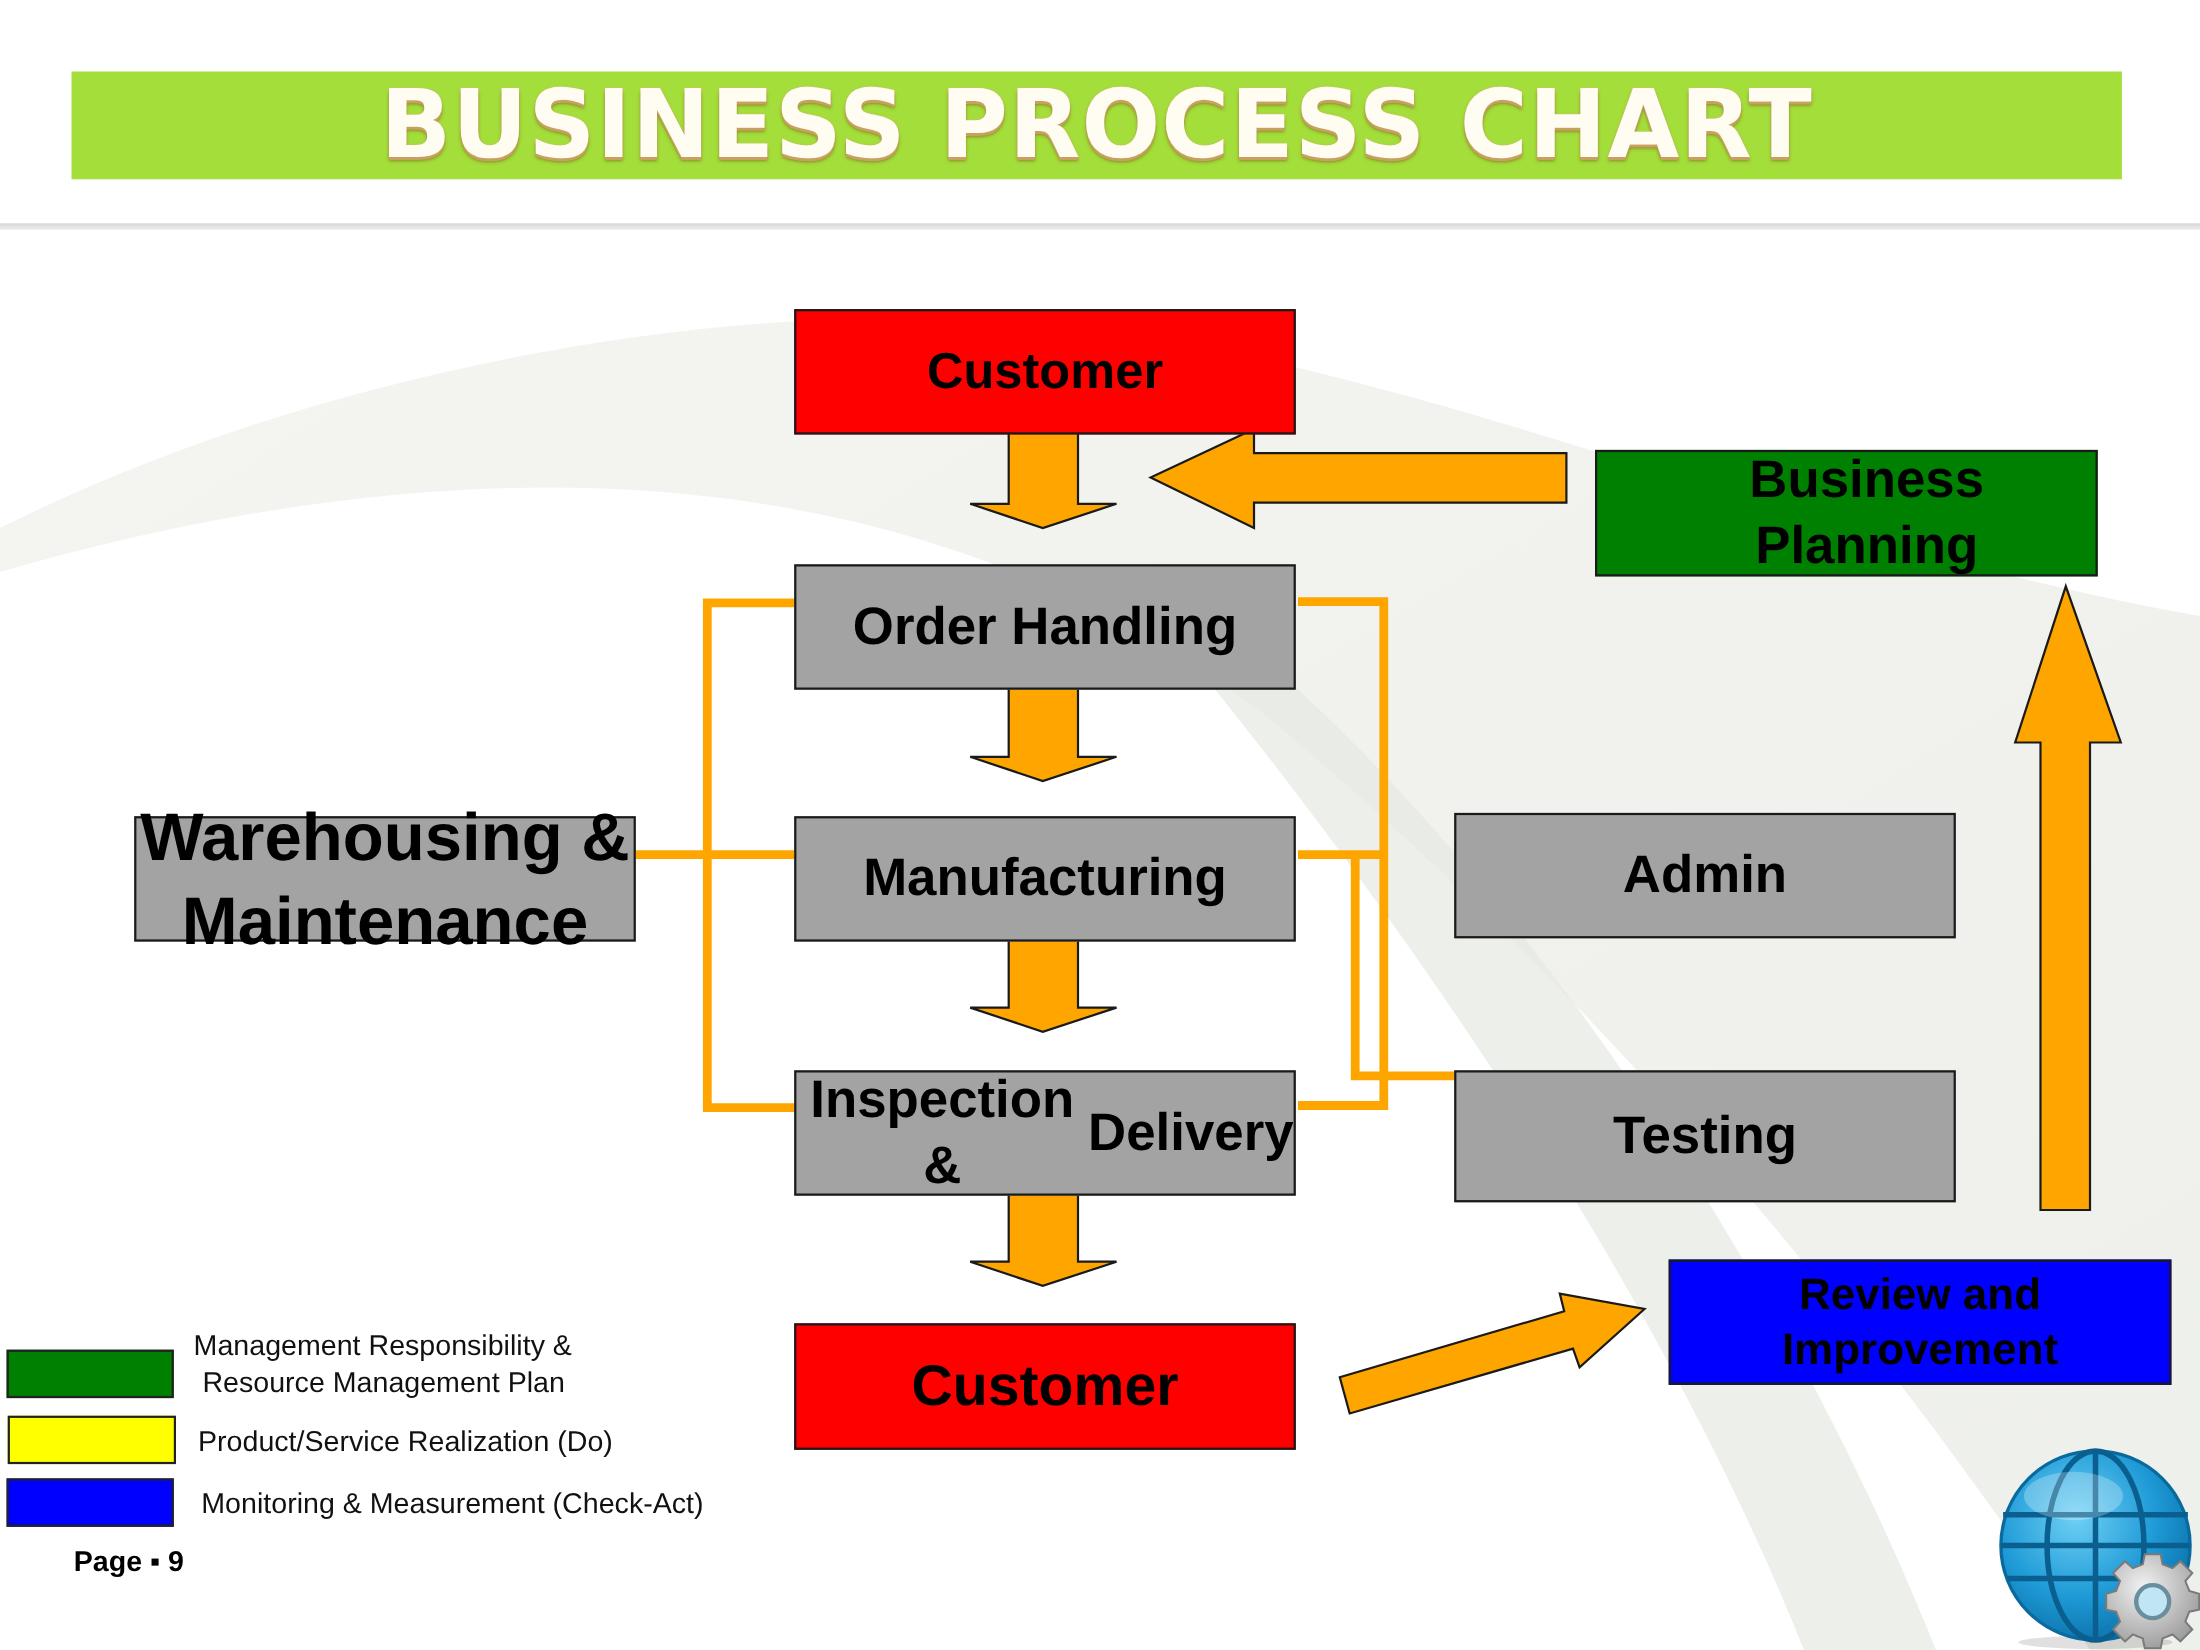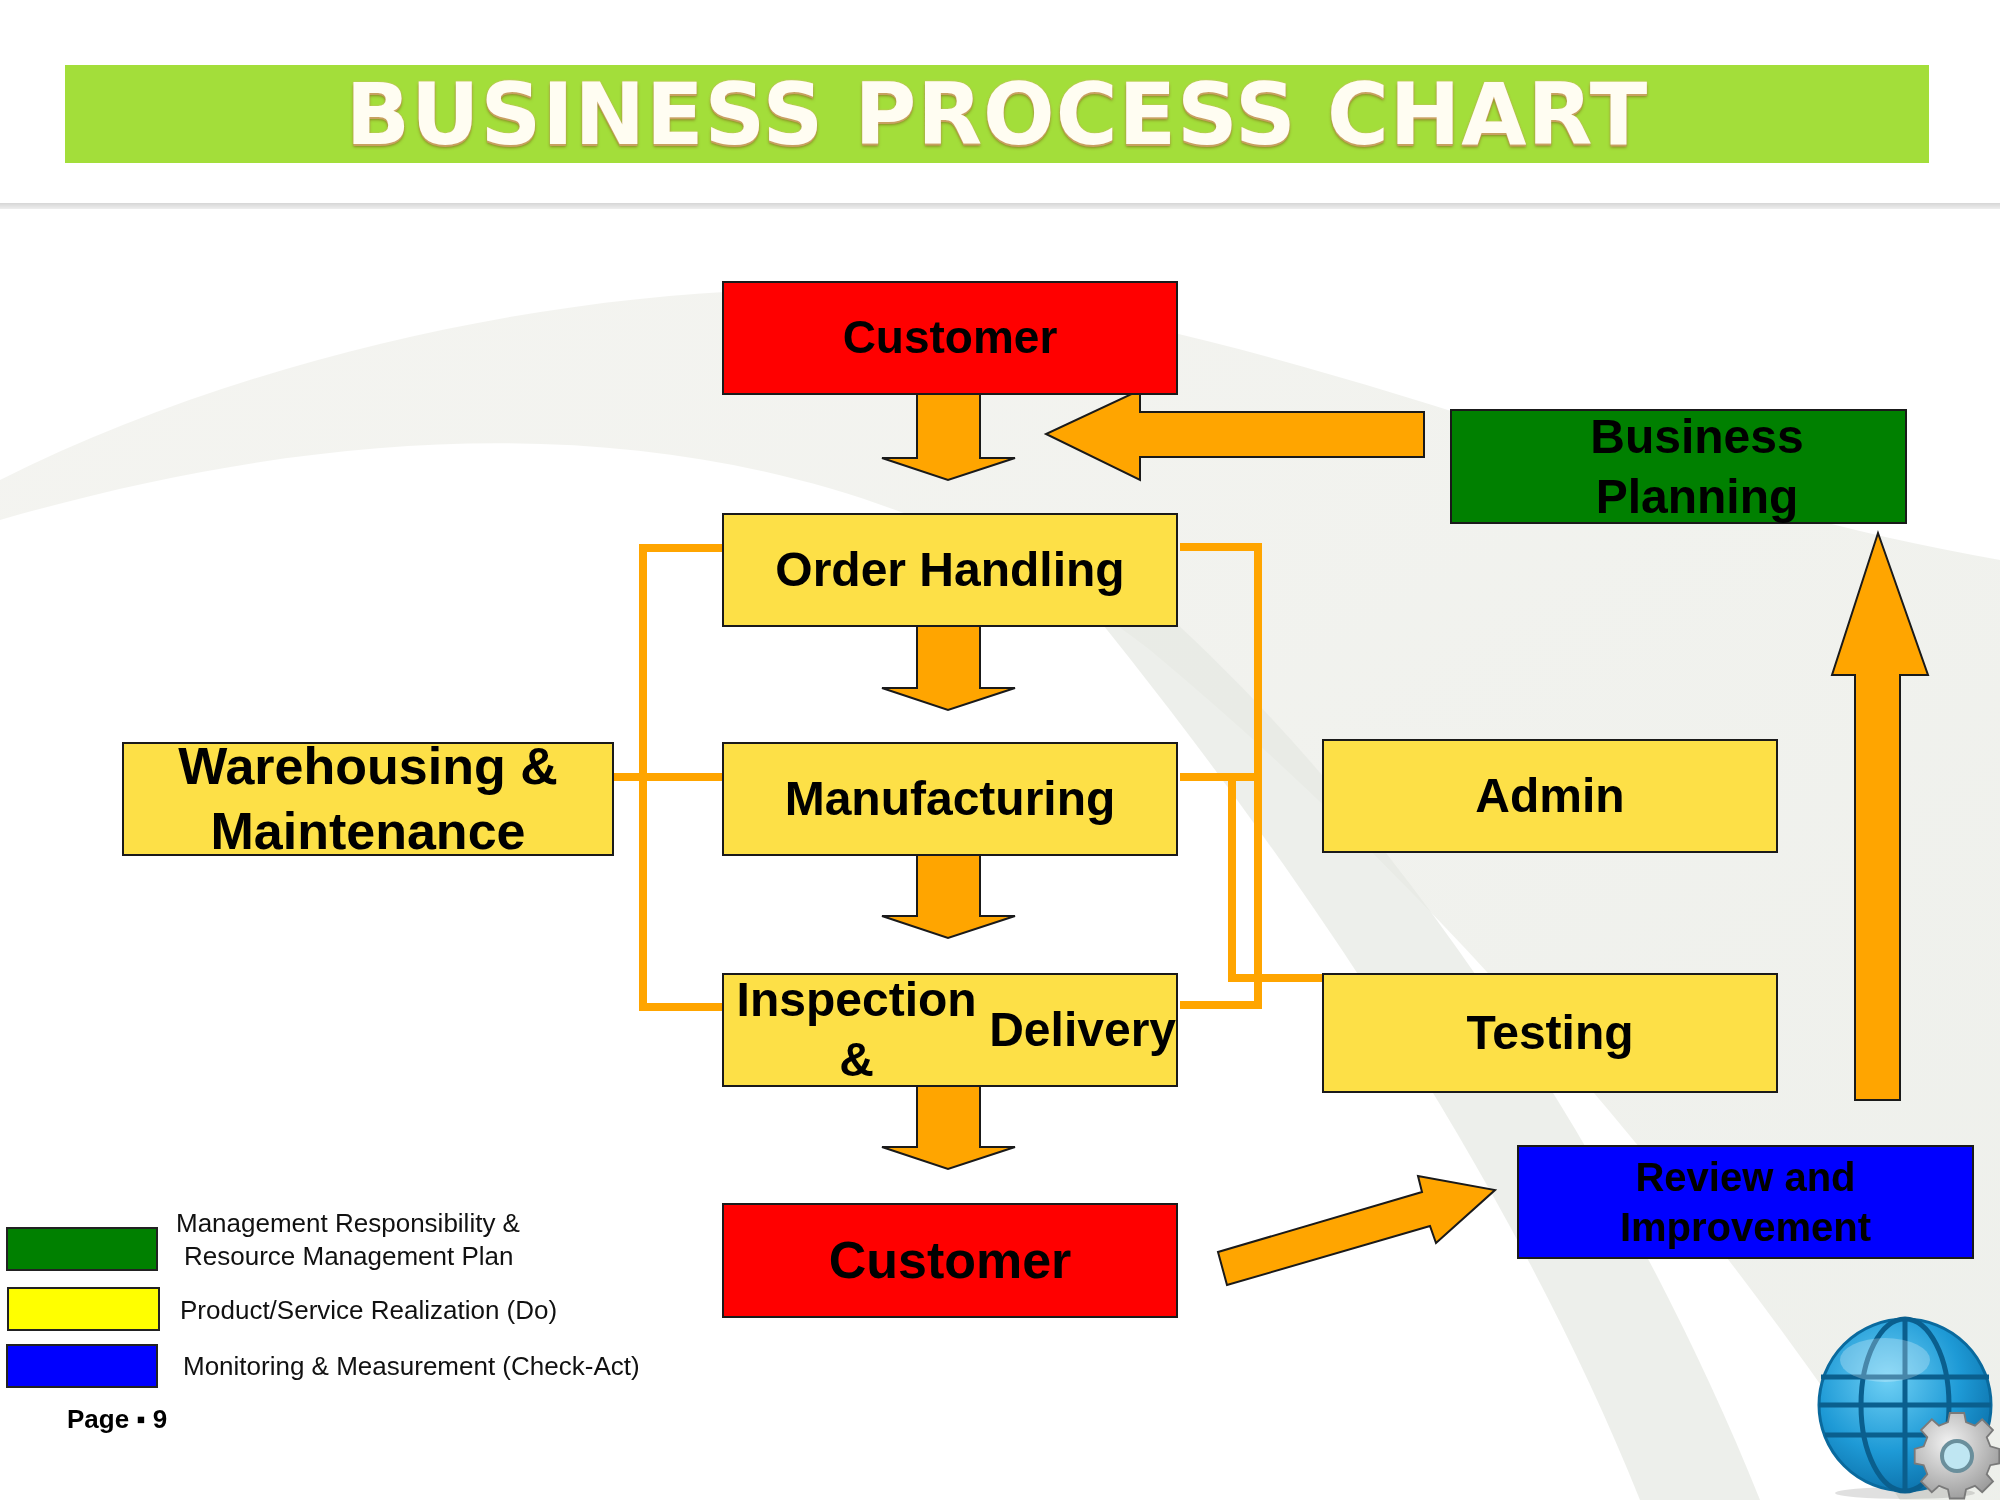--- a/index.html
+++ b/index.html
@@ -7,21 +7,21 @@
   .bg { position:absolute; left:0; top:0; width:2000px; height:1500px; }
   .title-band { position:absolute; left:65px; top:65px; width:1864px; height:98px; background:#a3de3a; }
   .title-text { position:absolute; left:0; top:0; width:100%; height:100%; display:flex; align-items:center; justify-content:center;
      font-family:"DejaVu Sans", sans-serif; font-weight:bold; font-size:86px; color:#fffdf2; letter-spacing:1px;
      text-shadow: 0 2px 0 #c8a060, 0 3px 3px rgba(120,80,20,0.6), 0 0 2px #d9b27a; transform:scaleX(0.98); }
   .header-rule { position:absolute; left:0; top:203px; width:2000px; height:6px; background:linear-gradient(#d6d6d6,#eeeeee); }
   .box { position:absolute; box-sizing:border-box; border:2px solid #1a1a1a; display:flex; align-items:center; justify-content:center; text-align:center;
      font-family:"Liberation Sans", sans-serif; font-weight:bold; color:#000; line-height:1.2;margin-top:20px; }
   .box span { display:block; }
   .red { background:#ff0000; }
-  .yellow { background:#fde047; }
+  .yellow { background:#a3a3a3; }
   .green { background:#008000; }
   .blue { background:#0000ff; }
   svg.overlay { position:absolute; left:0; top:0; width:2000px; height:1500px; }
   .legend-swatch { position:absolute; box-sizing:border-box; border:2px solid #222; }
   .legend-text { position:absolute; font-family:"Liberation Sans", sans-serif; font-size:26px; color:#111; line-height:33px; }
   .page-label { position:absolute; left:67px; top:1404px; font-family:"Liberation Sans", sans-serif; font-weight:bold; font-size:26px; color:#000; }
   .globe { position:absolute; left:1805px; top:1305px; width:195px; height:195px; }
 </style>
 </head>
 <body>
@@ -72,21 +72,21 @@
 <div class="box yellow" style="left:722px;top:722px;width:456px;height:114px;font-size:48px;">
   <span>Manufacturing</span>
 </div>
 <div class="box yellow" style="left:722px;top:953px;width:456px;height:114px;font-size:48px;line-height:1.25;">
   <span>Inspection &amp;</span>
   <span>Delivery</span>
 </div>
 <div class="box red" style="left:722px;top:1183px;width:456px;height:115px;font-size:52px;">
   <span>Customer</span>
 </div>
-<div class="box yellow" style="left:122px;top:722px;width:492px;height:114px;font-size:52px;flex-direction:column;line-height:1.25;">
+<div class="box yellow" style="left:122px;top:722px;width:456px;height:114px;font-size:61px;flex-direction:column;line-height:1.25;">
   <span>Warehousing &amp;</span>
   <span>Maintenance</span>
 </div>
 <div class="box yellow" style="left:1322px;top:719px;width:456px;height:114px;font-size:48px;">
   <span>Admin</span>
 </div>
 <div class="box yellow" style="left:1322px;top:953px;width:456px;height:120px;font-size:48px;">
   <span>Testing</span>
 </div>
 <div class="box green" style="left:1450px;top:389px;width:457px;height:115px;font-size:48px;flex-direction:column;line-height:1.25;padding-left:37px;">

